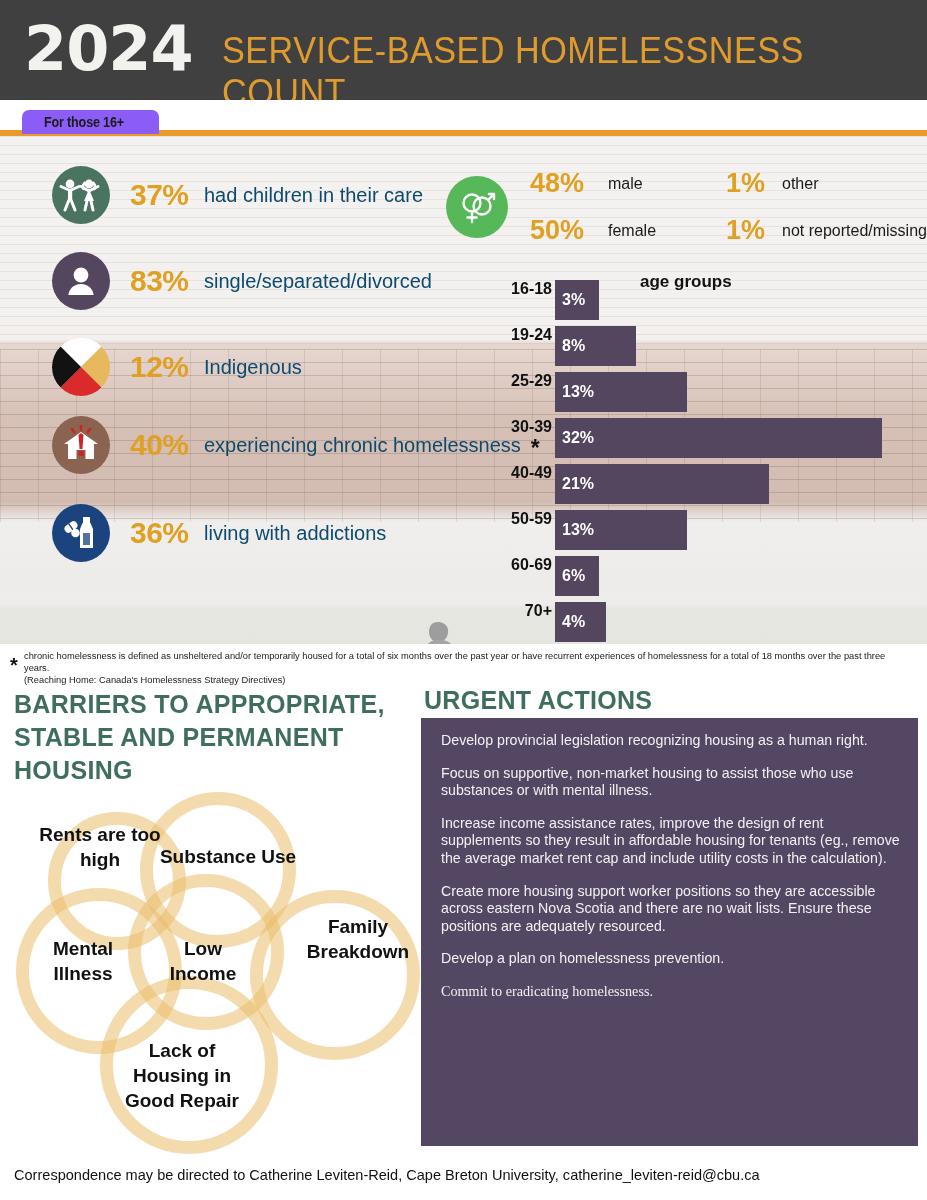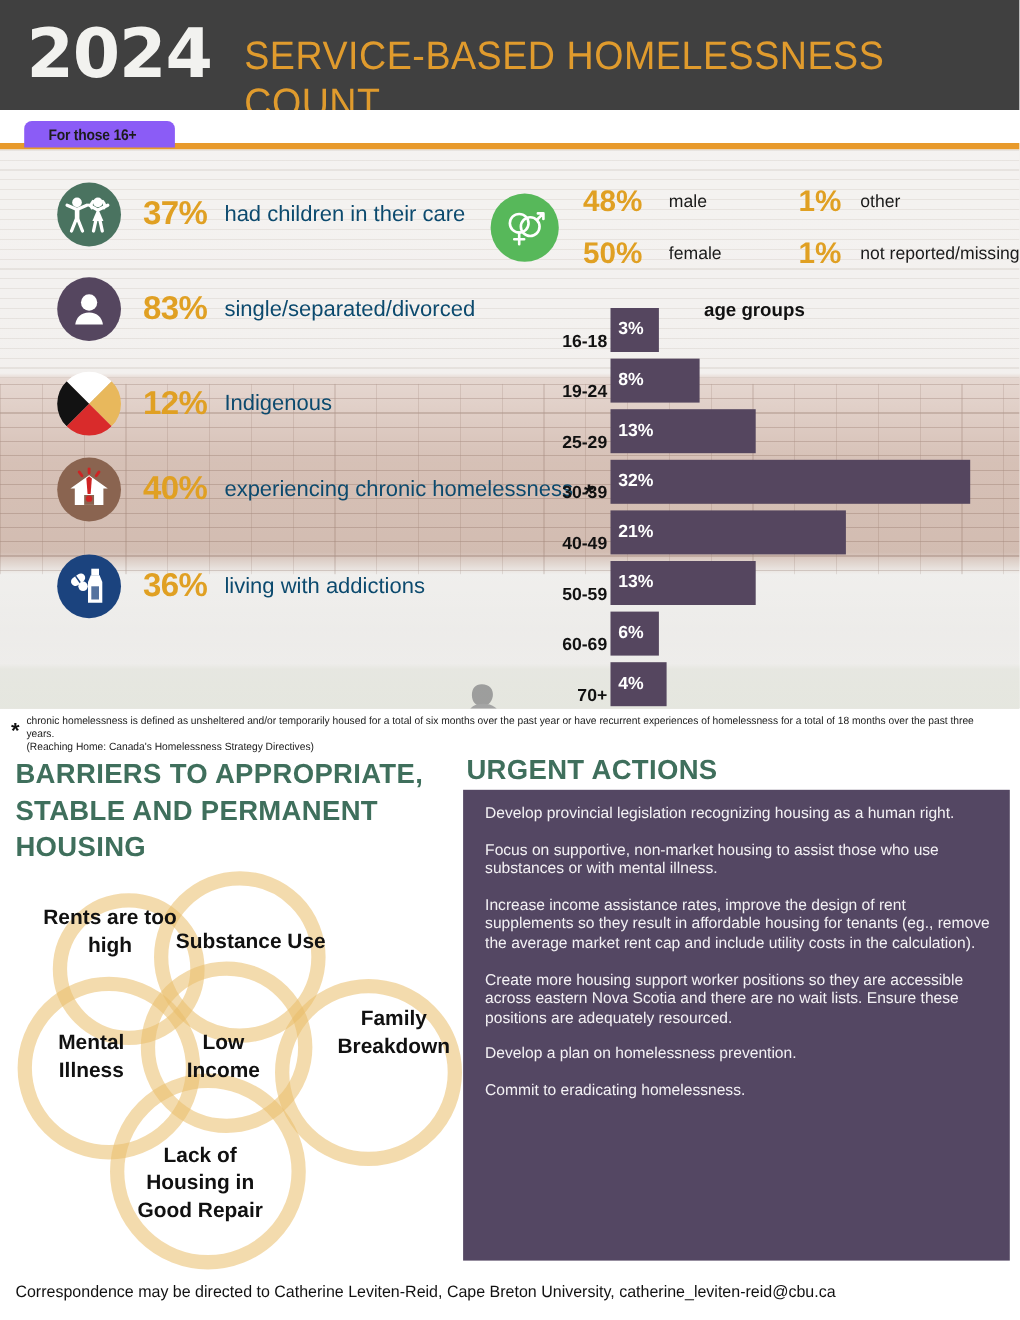--- a/index.html
+++ b/index.html
@@ -71,21 +71,21 @@
       display:flex;align-items:center;justify-content:center;}
   .gender-grid{margin-left:22px;display:grid;grid-template-columns:78px 118px 56px auto;
       row-gap:16px;align-items:center;}
   .gbig{font-size:27px;font-weight:700;color:#e0a023;font-family:"Liberation Sans",sans-serif;}
   .gsml{font-size:16px;color:#1a1a1a;font-family:"Liberation Sans",sans-serif;}
 
   
   .chart{position:absolute;left:480px;top:268px;width:447px;height:375px;}
   .chart-title{position:absolute;left:160px;top:4px;font-size:17px;font-weight:700;color:#111;
       font-family:"Liberation Sans",sans-serif;}
-  .bar-row{position:absolute;left:0;display:flex;align-items:flex-end;height:40px;}
+  .bar-row{position:absolute;left:0;display:flex;align-items:flex-start;height:40px;}
   .bar-cat{width:72px;text-align:right;font-size:16px;font-weight:700;color:#111;
       font-family:"Liberation Sans",sans-serif;padding-right:3px;}
   .bar{height:40px;background:#55465f;display:flex;align-items:center;}
   .bar-val{font-size:16px;font-weight:700;color:#ffffff;padding-left:7px;white-space:nowrap;
       font-family:"Liberation Sans",sans-serif;}
 
   
   .footnote{position:absolute;left:10px;top:650px;width:910px;display:flex;align-items:flex-start;}
   .footnote .star{font-size:20px;font-weight:700;line-height:12px;margin-right:6px;color:#111;position:relative;top:9px;}
   .footnote .ftext{font-size:9.6px;color:#1a1a1a;line-height:12px;font-family:"Liberation Sans",sans-serif;
@@ -99,21 +99,21 @@
   .vlabel{position:absolute;text-align:center;font-size:19px;font-weight:700;color:#111;
       line-height:25px;font-family:"Liberation Sans",sans-serif;}
 
   
   .ua-title{position:absolute;left:424px;top:686px;font-size:25px;font-weight:700;color:#3f6f5c;
       letter-spacing:.3px;font-family:"Liberation Sans",sans-serif;}
   .ua-box{position:absolute;left:421px;top:718px;width:497px;height:428px;background:#544763;
       padding:14px 18px 10px 20px;box-sizing:border-box;}
   .ua-item{color:#f3f1f4;font-size:14.2px;line-height:17.6px;margin-bottom:15px;
       font-family:"Liberation Sans",sans-serif;}
-  .ua-item:last-child{margin-bottom:0;}
+  .ua-item:last-child{margin-bottom:0;font-family:Liberation Serif, serif;}
 
   
   .corr{position:absolute;left:14px;top:1166px;font-size:15px;color:#111;
       font-family:"Liberation Sans",sans-serif;transform:scaleX(.97);transform-origin:left center;}
 </style>
 </head>
 <body>
 
 <div id="page">
 

